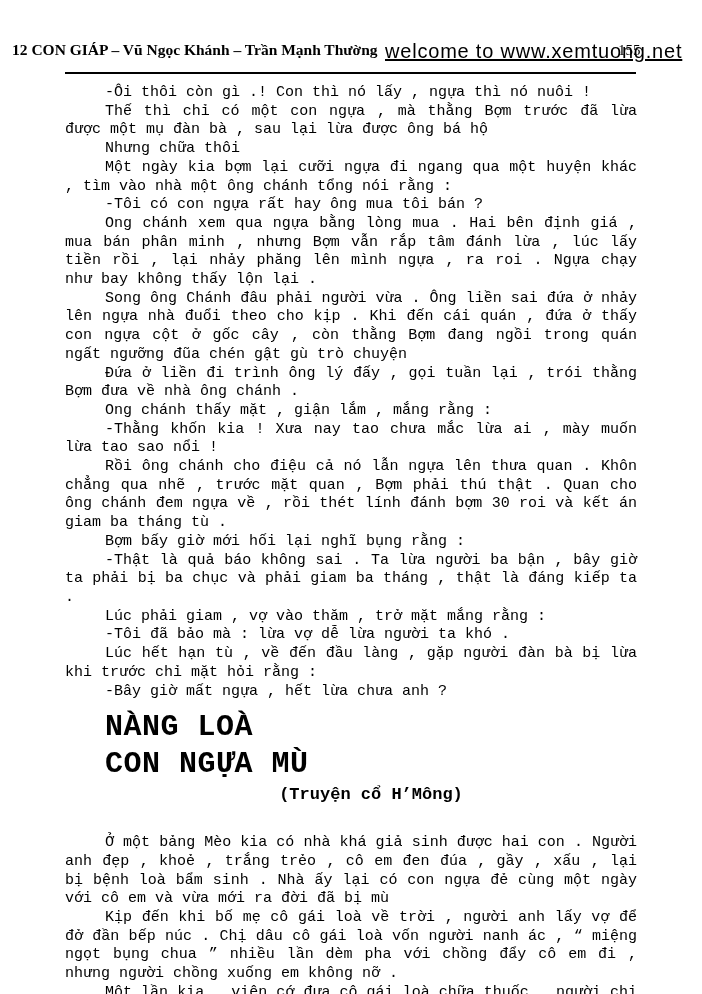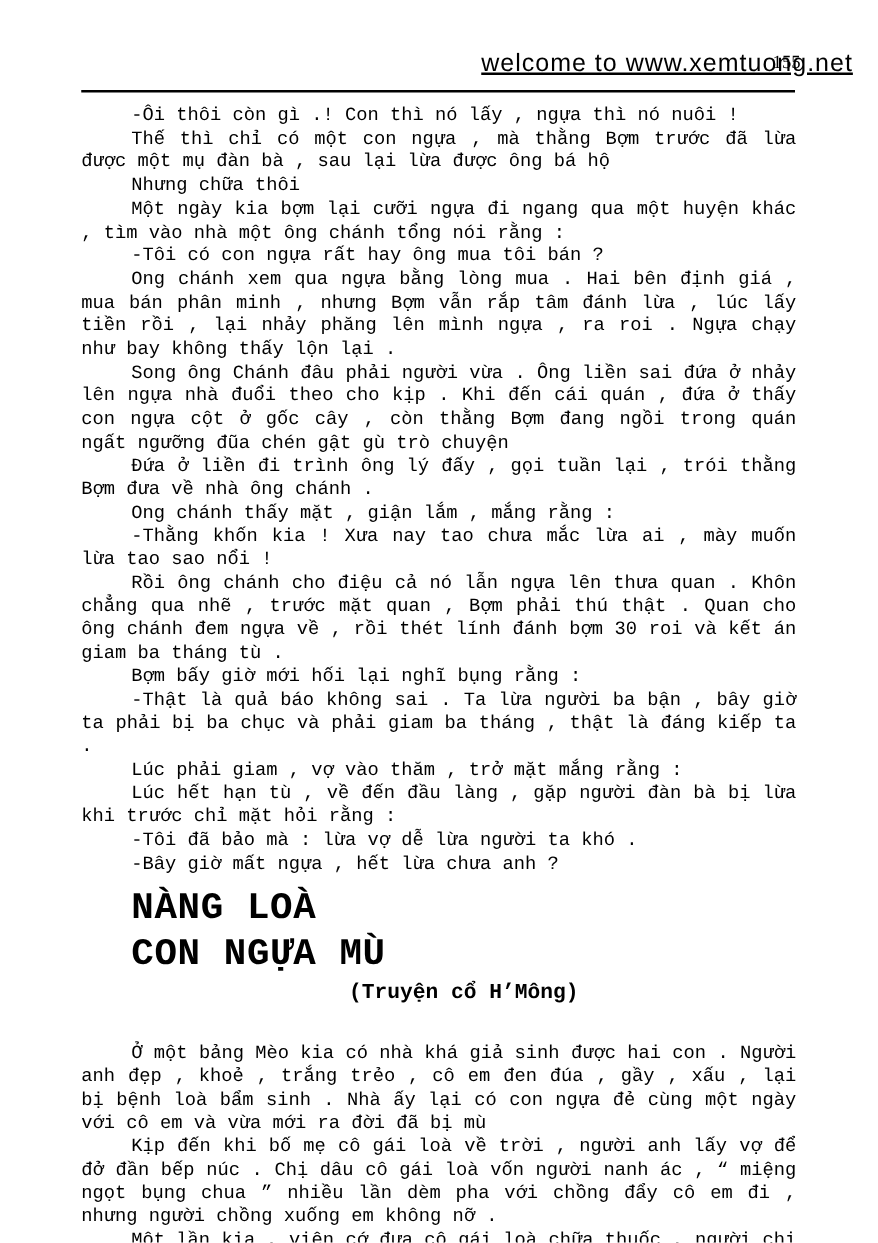--- a/index.html
+++ b/index.html
@@ -52,20 +52,21 @@
     font-size: 17px; line-height: 19px; font-weight: bold;
     text-align: center;
   }
   .story2 p:first-child { margin-top: 30px; }
 </style>
 </head>
 <body>
 
 <div class="page">
 
+  <div class="hdr-title">12 CON GIÁP – Vũ Ngọc Khánh – Trần Mạnh Thường</div>
 
   <a class="hdr-link" href="#">welcome to www.xemtuong.net</a>
 
   <div class="hdr-num">155</div>
 
   <div class="rule"></div>
 
   <div class="content">
 
     <div class="story1">
@@ -76,22 +77,22 @@
         <p>-Tôi có con ngựa rất hay ông mua tôi bán ?</p>
         <p>Ong chánh xem qua ngựa bằng lòng mua . Hai bên định giá , mua bán phân minh , nhưng Bợm vẫn rắp tâm đánh lừa , lúc lấy tiền rồi , lại nhảy phăng lên mình ngựa , ra roi . Ngựa chạy như bay không thấy lộn lại .</p>
         <p>Song ông Chánh đâu phải người vừa . Ông liền sai đứa ở nhảy lên ngựa nhà đuổi theo cho kịp . Khi đến cái quán , đứa ở thấy con ngựa cột ở gốc cây , còn thằng Bợm đang ngồi trong quán ngất ngưỡng đũa chén gật gù trò chuyện</p>
         <p>Đứa ở liền đi trình ông lý đấy , gọi tuần lại , trói thằng Bợm đưa về nhà ông chánh .</p>
         <p>Ong chánh thấy mặt , giận lắm , mắng rằng :</p>
         <p>-Thằng khốn kia ! Xưa nay tao chưa mắc lừa ai , mày muốn lừa tao sao nổi !</p>
         <p>Rồi ông chánh cho điệu cả nó lẫn ngựa lên thưa quan . Khôn chẳng qua nhẽ , trước mặt quan , Bợm phải thú thật . Quan cho ông chánh đem ngựa về , rồi thét lính đánh bợm 30 roi và kết án giam ba tháng tù .</p>
         <p>Bợm bấy giờ mới hối lại nghĩ bụng rằng :</p>
         <p>-Thật là quả báo không sai . Ta lừa người ba bận , bây giờ ta phải bị ba chục và phải giam ba tháng , thật là đáng kiếp ta .</p>
         <p>Lúc phải giam , vợ vào thăm , trở mặt mắng rằng :</p>
+        <p>-Tôi đã bảo mà : lừa vợ dễ lừa người ta khó .</p>
         <p>Lúc hết hạn tù , về đến đầu làng , gặp người đàn bà bị lừa khi trước chỉ mặt hỏi rằng :</p>
-        <p>-Tôi đã bảo mà : lừa vợ dễ lừa người ta khó .</p>
         <p>-Bây giờ mất ngựa , hết lừa chưa anh ?</p>
       </div>
 
     <div class="title-block">
       <div>NÀNG LOÀ</div>
       <div>CON NGỰA MÙ</div>
     </div>
 
     <div class="subtitle">(Truyện cổ H’Mông)</div>
 

